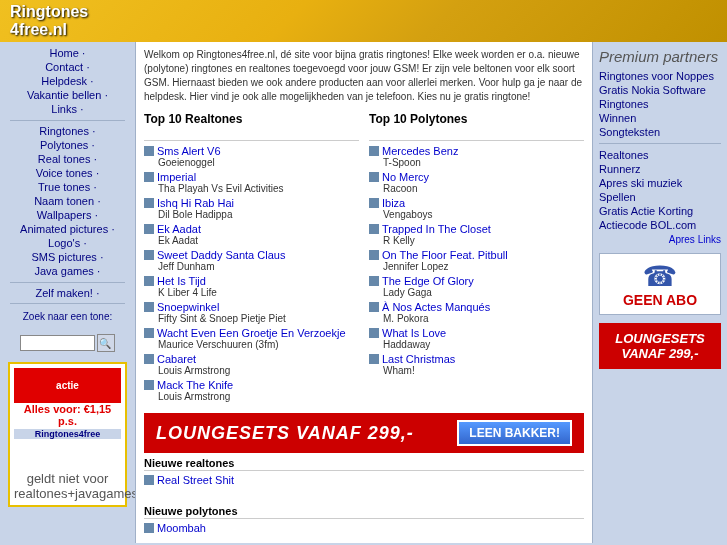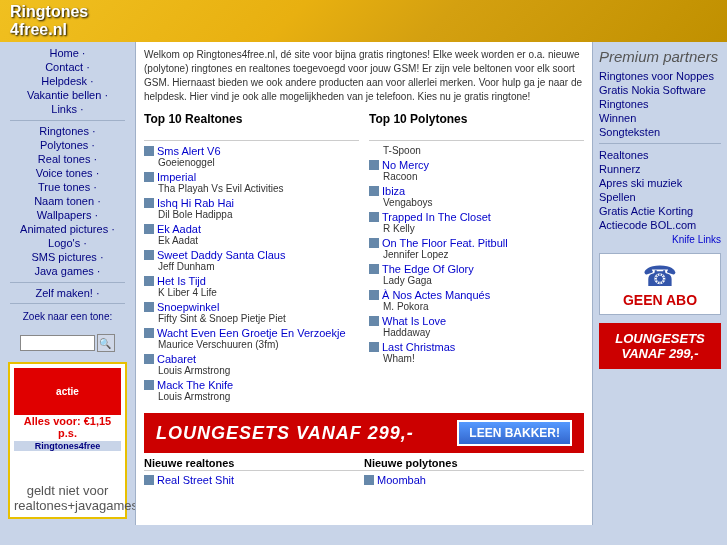--- a/index.html
+++ b/index.html
@@ -92,21 +92,21 @@
       background: #fff;
       padding: 4px;
       text-align: center;
       font-size: 9px;
     }
     #actie-box .actie-title {
       background: #e00000;
       color: #fff;
       font-weight: bold;
       font-size: 10px;
-      padding: 18px;
+      padding: 12px;
     }
     #actie-box .actie-price {
       color: #e00000;
       font-weight: bold;
       font-size: 11px;
     }
     #actie-box .actie-brand {
       background: #c8d4e8;
       color: #000080;
       font-size: 9px;
@@ -200,22 +200,23 @@
       font-size: 12px;
       font-weight: bold;
       padding: 4px 10px;
       border: 2px solid #fff;
       cursor: pointer;
     }
 
     
     #nieuwe-section {
       display: flex;
-      gap: 0;
+      gap: 16px;
       margin-top: 4px;
+      flex-direction: column;
     }
     .nieuwe-col {
       flex: 1;
     }
     .nieuwe-col h4 {
       font-size: 11px;
       font-weight: bold;
       color: #000;
       margin-bottom: 3px;
       border-bottom: 1px solid #ccc;
@@ -422,20 +423,24 @@
               <span>Mack The Knife</span>
             </span>
           <div class="ringtone-artist">Louis Armstrong</div>
         </div>
       </div>
 
       <div class="top10-col">
         <h3>Top 10 Polytones</h3>
 
         <div class="ringtone-item">
+          <span class="ringtone-title">
+              <span class="small-icon"></span>
+              <span>Mercedes Benz</span>
+            </span>
           <div class="ringtone-artist">T-Spoon</div>
         </div>
         <div class="ringtone-item">
           <span class="ringtone-title">
               <span class="small-icon"></span>
               <span>No Mercy</span>
             </span>
           <div class="ringtone-artist">Racoon</div>
         </div>
         <div class="ringtone-item">
@@ -524,21 +529,21 @@
     <a class="right-link">Ringtones</a>
     <a class="right-link">Winnen</a>
     <a class="right-link">Songteksten</a>
     <hr class="right-section-divider">
     <a class="right-link">Realtones</a>
     <a class="right-link">Runnerz</a>
     <a class="right-link">Apres ski muziek</a>
     <a class="right-link">Spellen</a>
     <a class="right-link">Gratis Actie Korting</a>
     <a class="right-link">Actiecode BOL.com</a>
-    <a id="meer-links">Knife Links</a>
+    <a id="meer-links">Apres Links</a>
 
     <div id="geen-abo-box">
       <div id="geen-abo-icon">☎</div>
       <div id="geen-abo-text">GEEN ABO</div>
     </div>
 
     <div id="right-banner">LOUNGESETS VANAF 299,-</div>
   </div>
 
 </div>

